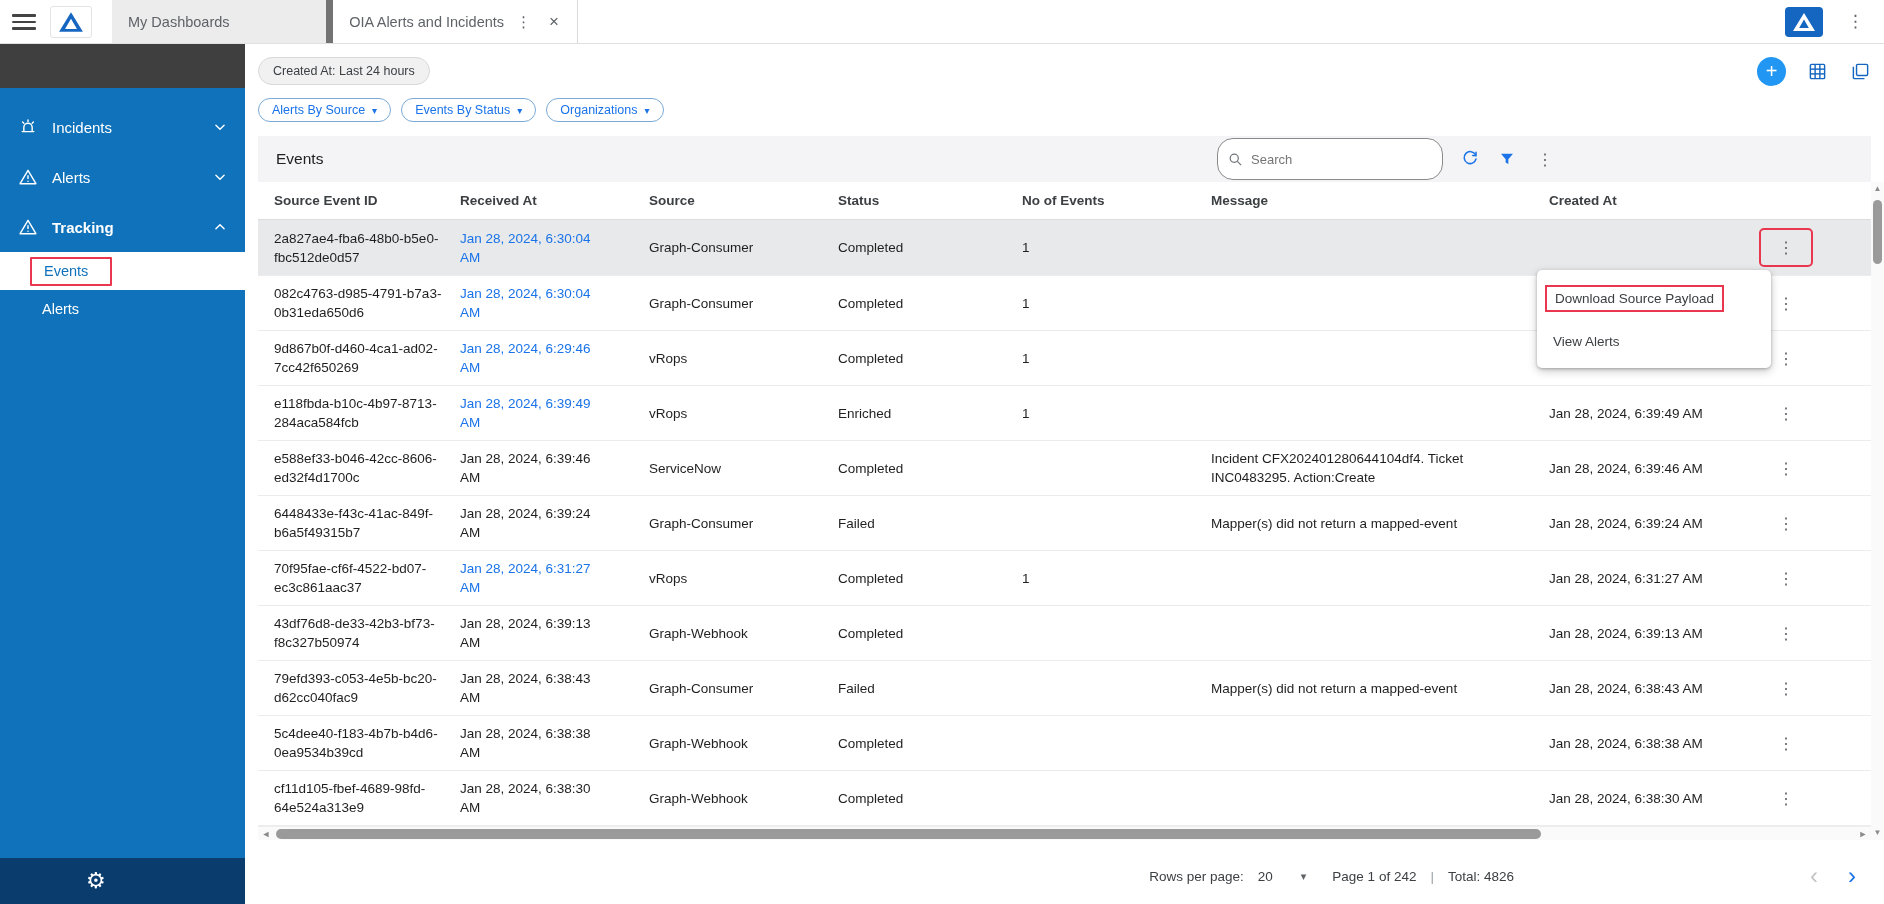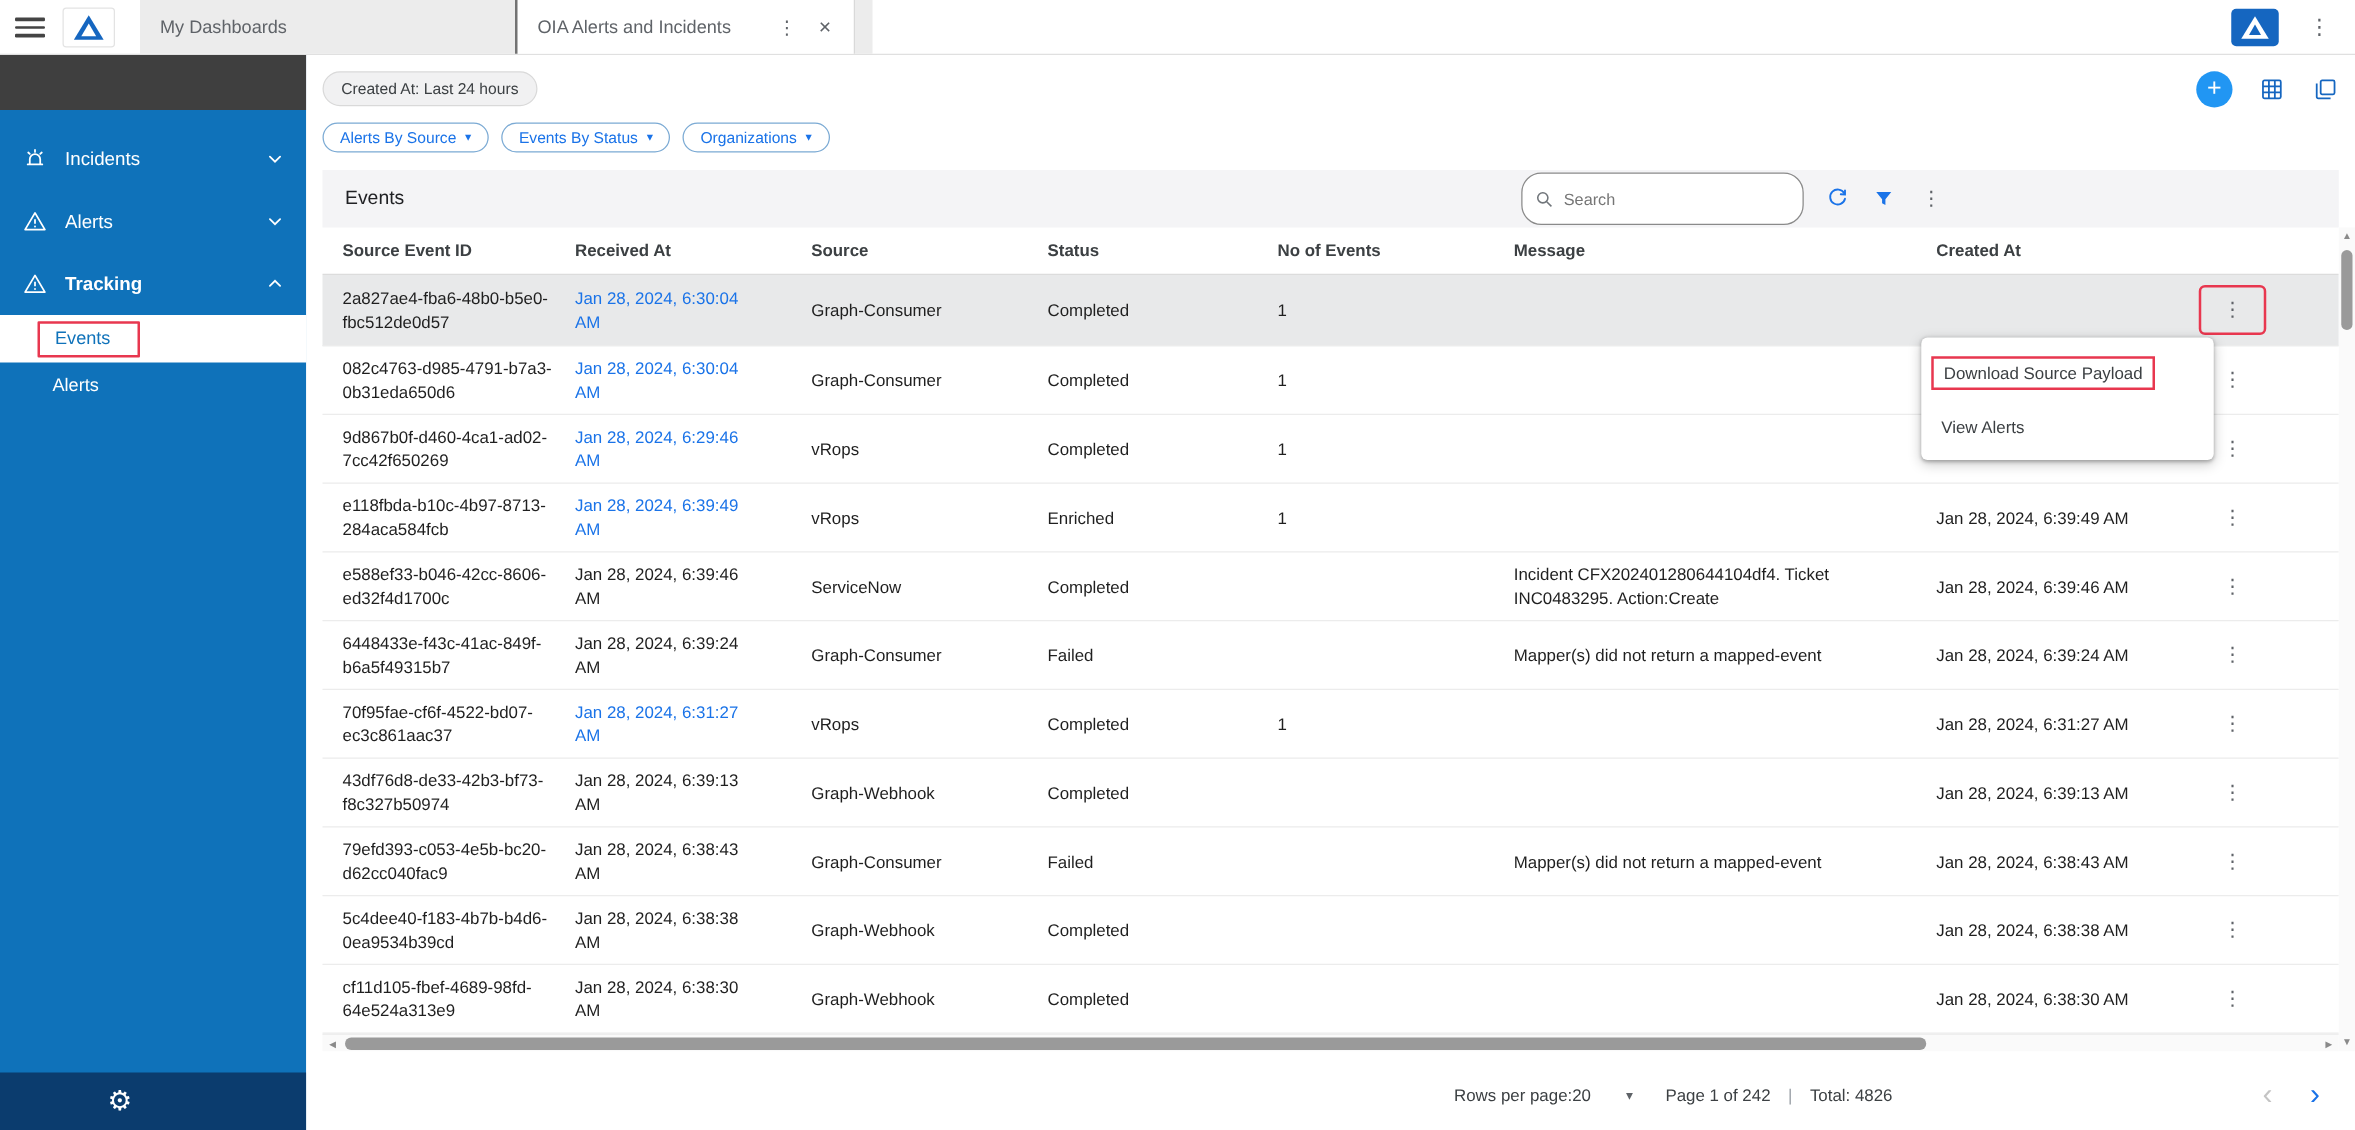--- a/index.html
+++ b/index.html
@@ -4,23 +4,23 @@
 <style>
   * { box-sizing: border-box; margin: 0; padding: 0; }
   html, body { width: 1884px; height: 904px; overflow: hidden; }
   body { font-family: "Liberation Sans", sans-serif; font-size: 13.5px; color: #202124; background: #fff; position: relative; }
 
   
   .topbar { height: 44px; background: #fff; border-bottom: 1px solid #e0e0e0; display: flex; align-items: stretch; position: relative; z-index: 5; }
   .hamburger { width: 24px; margin: 14px 0 0 12px; cursor: pointer; height: 16px; }
   .hamburger div { height: 2.5px; background: #444; margin-bottom: 4px; border-radius: 1px; }
   .logo-box { width: 42px; height: 32px; margin: 6px 0 0 14px; border: 1px solid #e3e3e3; border-radius: 3px; display: flex; align-items: center; justify-content: center; background: #fff; }
-  .tab-strip { margin-left: 20px; width: 586px; background: #ececec; display: flex; align-items: stretch; }
+  .tab-strip { margin-left: 20px; width: 466px; background: #ececec; display: flex; align-items: stretch; }
   .dash-label { width: 300px; line-height: 44px; padding-left: 16px; color: #5f6368; font-size: 14.5px; cursor: pointer; }
-  .tab { width: 272px; background: #fff; border-left: 2px solid #737373; border-right: 1px solid #d9d9d9; display: flex; align-items: center; padding: 0 12px 0 16px; gap: 6px; }
+  .tab { width: 272px; background: #fff; border-left: 7px solid #737373; border-right: 1px solid #d9d9d9; display: flex; align-items: center; padding: 0 12px 0 16px; gap: 6px; }
   .tab-label { color: #5f6368; font-size: 14.5px; flex: 1; white-space: nowrap; overflow: hidden; }
   .tab-kebab { color: #5f6368; font-size: 15px; padding: 2px 6px; cursor: pointer; }
   .tab-close { color: #5f6368; font-size: 17px; padding: 2px 6px; cursor: pointer; }
   .topbar-right { margin-left: auto; display: flex; align-items: center; gap: 20px; padding-right: 16px; }
   .logo-btn { width: 38px; height: 30px; background: #1566c0; border-radius: 4px; display: flex; align-items: center; justify-content: center; cursor: pointer; }
   .topbar-kebab { color: #5f6368; font-size: 17px; cursor: pointer; padding: 4px; }
 
   
   .app { display: flex; height: 860px; }
 
@@ -89,21 +89,21 @@
   .hscroll .arrow { width: 16px; text-align: center; color: #8a8a8a; font-size: 9px; cursor: pointer; flex: none; }
   .hscroll .track { flex: 1; height: 14px; position: relative; }
   .hscroll .thumb { position: absolute; left: 2px; top: 2px; width: 80%; height: 10px; background: #9a9a9a; border-radius: 6px; cursor: grab; }
   .vscroll { position: absolute; top: 46px; bottom: 0; right: -13px; width: 13px; background: #fafafa; z-index: 30; }
   .vscroll .arrow { height: 14px; text-align: center; color: #8a8a8a; font-size: 8px; line-height: 14px; cursor: pointer; }
   .vscroll .arrow.down { position: absolute; bottom: 0; left: 0; right: 0; }
   .vscroll .thumb { position: absolute; top: 18px; left: 2px; width: 9px; height: 64px; background: #9a9a9a; border-radius: 5px; cursor: grab; }
 
   
   .footer { margin-top: auto; display: flex; align-items: center; justify-content: flex-end; padding: 14px 28px 18px 0; font-size: 13.5px; color: #3c4043; }
-  .rpp-label { }
+  .rpp-label { margin-right: 14px; }
   .rpp-select { display: flex; align-items: center; gap: 28px; cursor: pointer; margin-right: 26px; }
   .rpp-caret { font-size: 11px; color: #5f6368; }
   .page-info { margin-right: 14px; }
   .sep { color: #9aa0a6; margin-right: 14px; }
   .pager { margin-left: 296px; display: flex; align-items: center; gap: 30px; }
   .pg-prev { font-size: 24px; color: #c4c4c4; cursor: default; line-height: 20px; }
   .pg-next { font-size: 24px; color: #1a73e8; cursor: pointer; line-height: 20px; }
 </style>
 </head>
 <body>

